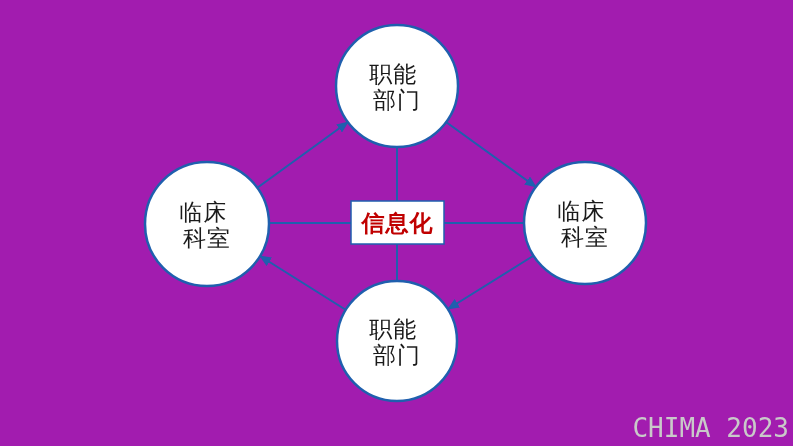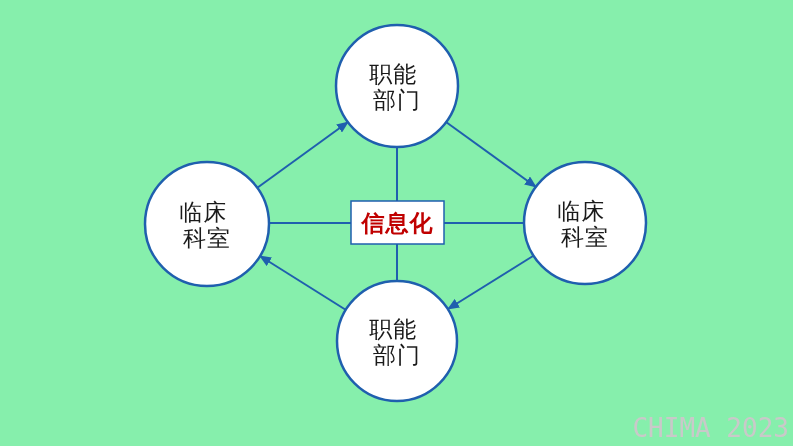--- a/index.html
+++ b/index.html
@@ -4,21 +4,21 @@
 <style>
   html, body {
     margin: 0;
     padding: 0;
     background: #ffffff;
   }
   .stage {
     position: relative;
     width: 793px;
     height: 446px;
-    background: #86efac;
+    background: #a21caf;
     overflow: hidden;
     font-family: "Liberation Sans", sans-serif;
   }
   svg text {
     font-family: "Liberation Sans", sans-serif;
   }
   .node-label {
     font-size: 23px;
     font-weight: 500;
     letter-spacing: 1px;

